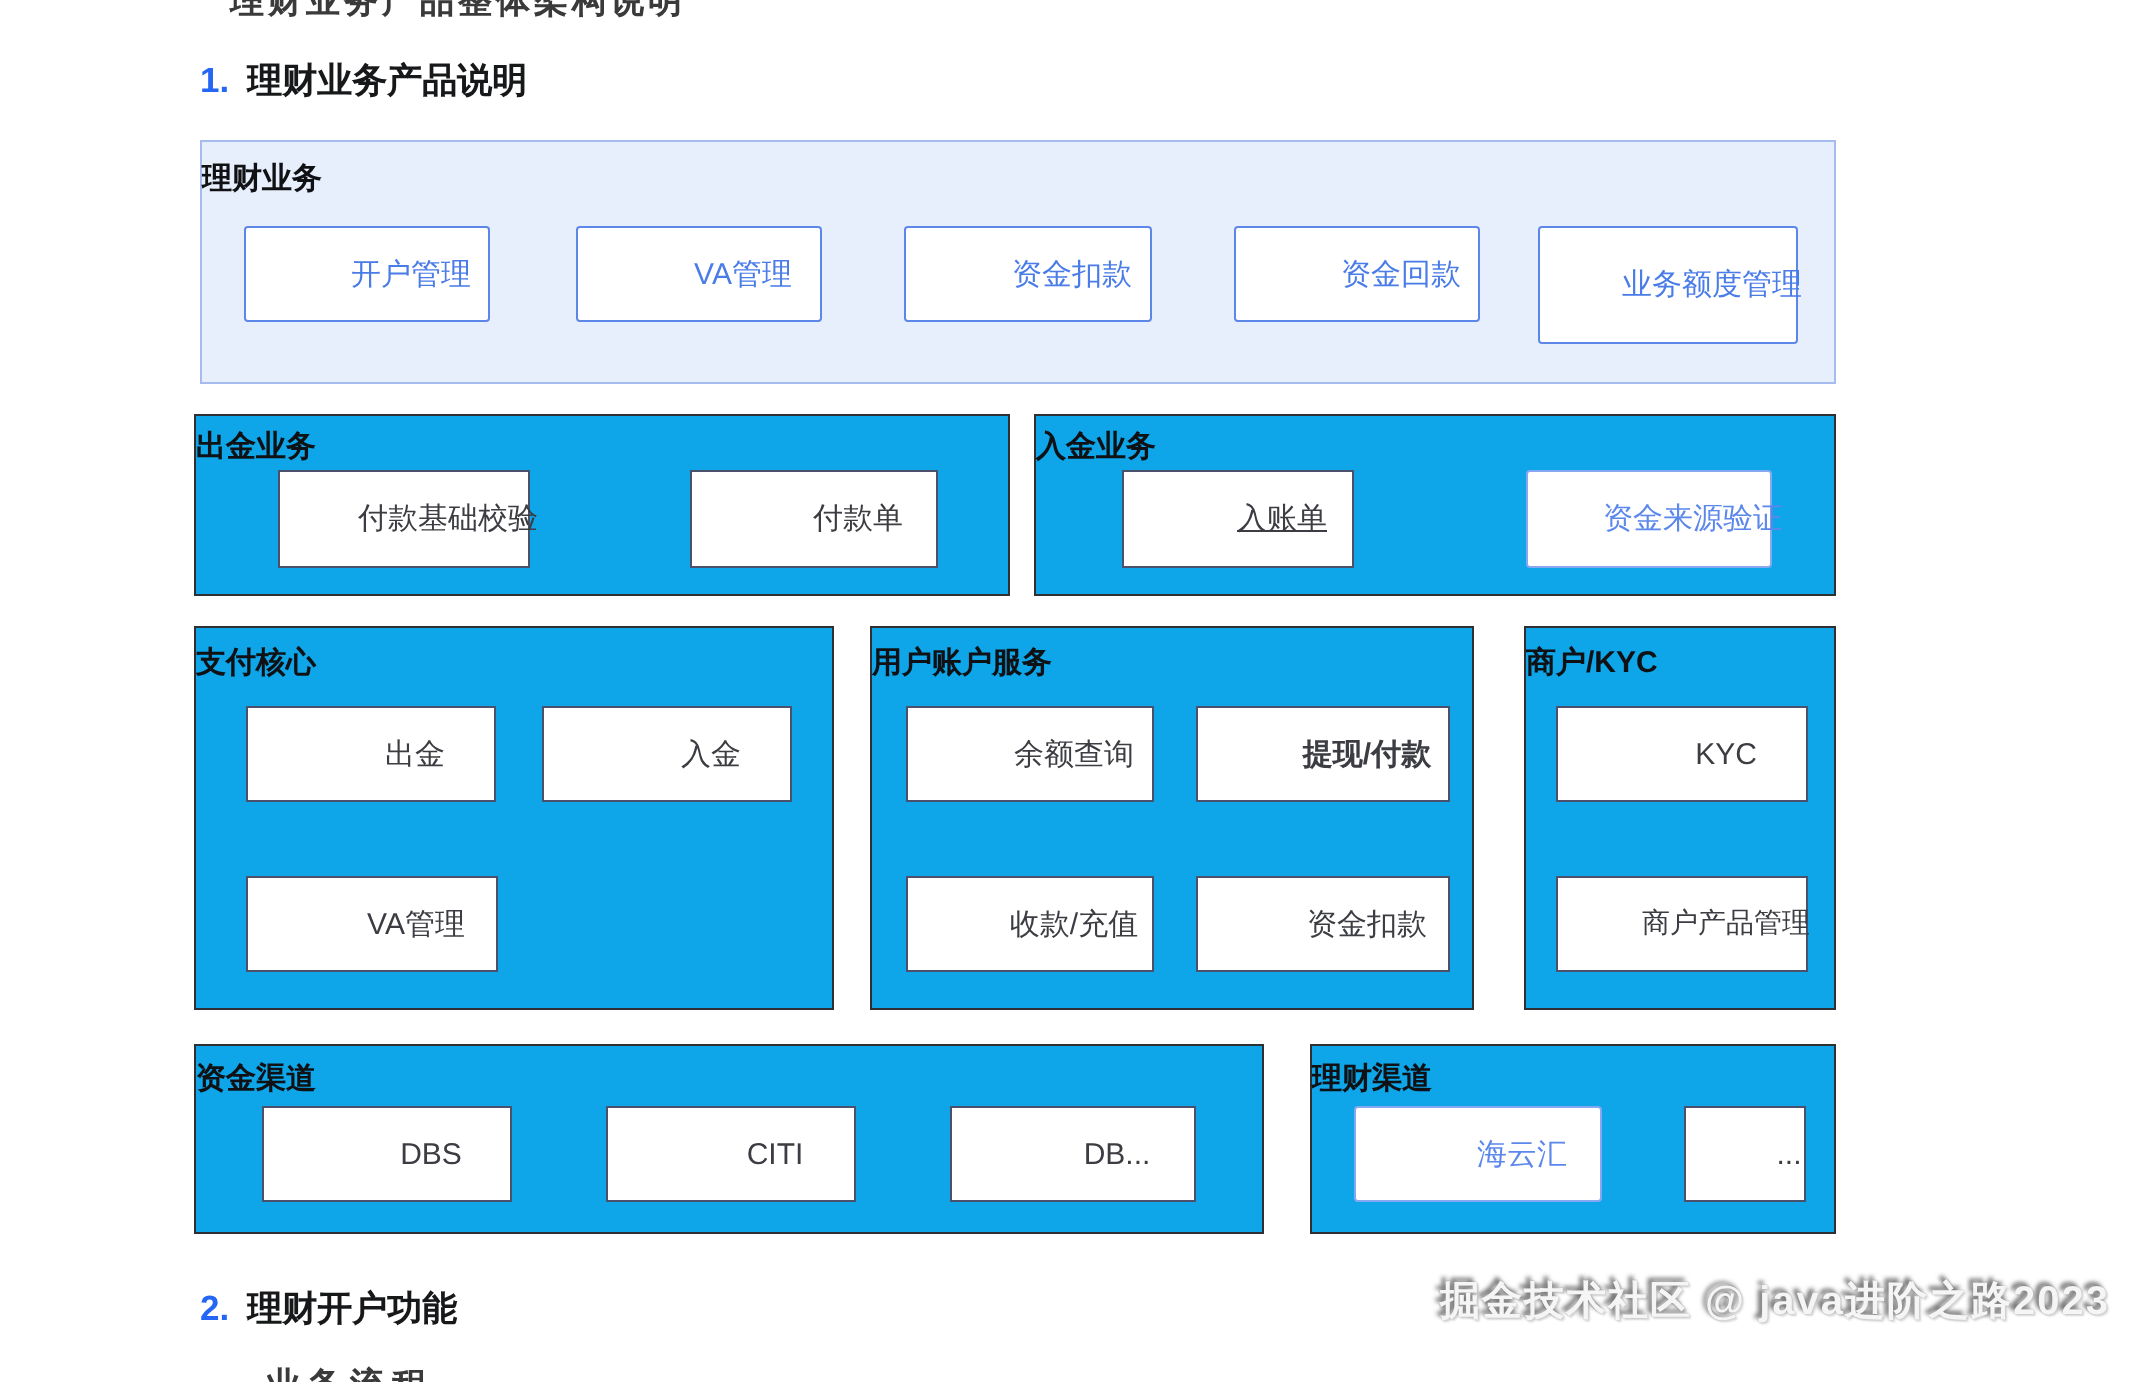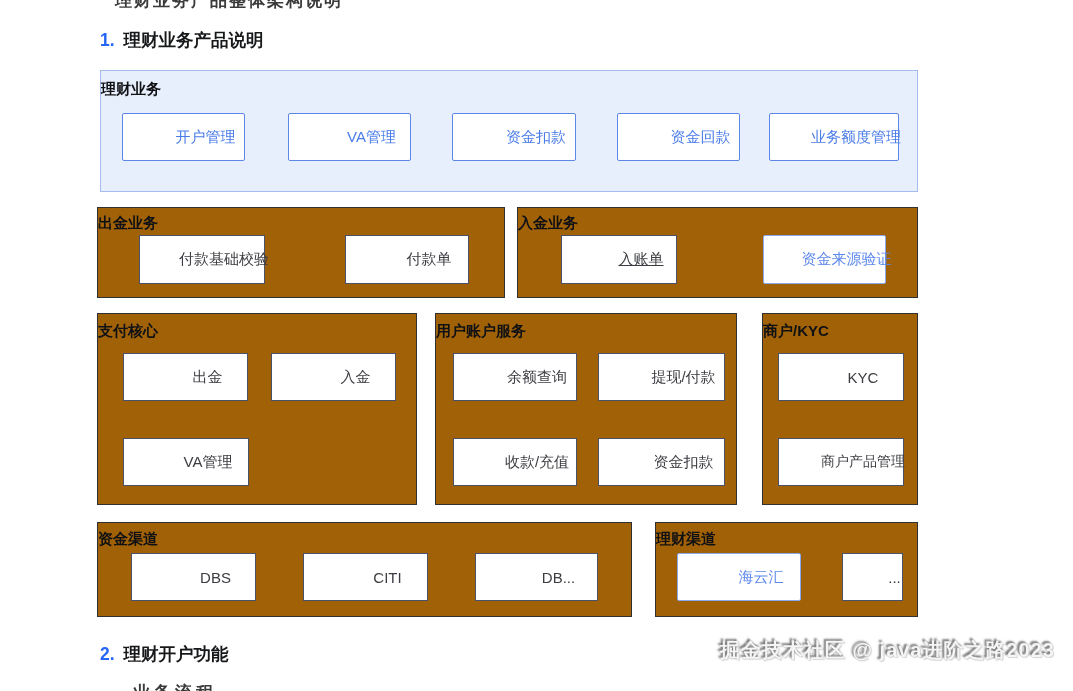--- a/index.html
+++ b/index.html
@@ -10,21 +10,21 @@
     -webkit-font-smoothing:antialiased;
   }
   .clip-text{position:absolute;font-size:17px;font-weight:700;color:#3a3a3a;white-space:nowrap;letter-spacing:2px;}
   .heading{position:absolute;display:flex;align-items:baseline;gap:9px;font-size:17.5px;font-weight:600;color:#17181a;}
   .heading .num{color:#2666f4;}
   
   .panel-blue{
     position:absolute;background:#e8effc;border:1px solid #a6bbee;box-sizing:border-box;
   }
   .panel-dark{
-    position:absolute;background:#a16207;border:1.5px solid #2f3034;box-sizing:border-box;
+    position:absolute;background:#0ea5e9;border:1.5px solid #2f3034;box-sizing:border-box;
   }
   .panel-title{
     position:absolute;left:0;right:0;text-align:left;
     font-size:15px;font-weight:700;color:#101114;white-space:nowrap;
   }
   
   .node{
     position:absolute;box-sizing:border-box;background:#ffffff;
     display:flex;align-items:center;justify-content:center;
     font-size:15px;white-space:nowrap;padding-left:44px;
@@ -50,21 +50,21 @@
     <span class="num">1.</span>
     <span>理财业务产品说明</span>
   </div>
 
   <div class="panel-blue" style="left:100px;top:70px;width:818px;height:122px;">
     <div class="panel-title" style="top:9px;">理财业务</div>
     <div class="node node-blue" style="left:21px;top:42px;width:123px;height:48px;">开户管理</div>
     <div class="node node-blue" style="left:187px;top:42px;width:123px;height:48px;">VA管理</div>
     <div class="node node-blue" style="left:351px;top:42px;width:124px;height:48px;">资金扣款</div>
     <div class="node node-blue" style="left:516px;top:42px;width:123px;height:48px;">资金回款</div>
-    <div class="node node-blue" style="left:668px;top:42px;width:130px;height:48px;">业务额度管理</div>
+    <div class="node node-blue" style="left:668px;top:42px;width:130px;height:59px;">业务额度管理</div>
   </div>
 
   <div class="panel-dark" style="left:97px;top:207px;width:408px;height:91px;">
     <div class="panel-title" style="top:6px;">出金业务</div>
     <div class="node node-dark" style="left:41px;top:27px;width:126px;height:49px;">付款基础校验</div>
     <div class="node node-dark" style="left:247px;top:27px;width:124px;height:49px;">付款单</div>
   </div>
 
   <div class="panel-dark" style="left:517px;top:207px;width:401px;height:91px;">
     <div class="panel-title" style="top:6px;">入金业务</div>
@@ -75,21 +75,21 @@
   <div class="panel-dark" style="left:97px;top:313px;width:320px;height:192px;">
     <div class="panel-title" style="top:8px;">支付核心</div>
     <div class="node node-dark" style="left:25px;top:39px;width:125px;height:48px;">出金</div>
     <div class="node node-dark" style="left:173px;top:39px;width:125px;height:48px;">入金</div>
     <div class="node node-dark" style="left:25px;top:124px;width:126px;height:48px;">VA管理</div>
   </div>
 
   <div class="panel-dark" style="left:435px;top:313px;width:302px;height:192px;">
     <div class="panel-title" style="top:8px;">用户账户服务</div>
     <div class="node node-dark" style="left:17px;top:39px;width:124px;height:48px;text-align:right;">余额查询</div>
-    <div class="node node-dark" style="left:162px;top:39px;width:127px;height:48px;">提现/付款</div>
+    <div class="node node-dark" style="left:162px;top:39px;width:127px;height:48px;font-weight:bold;">提现/付款</div>
     <div class="node node-dark" style="left:17px;top:124px;width:124px;height:48px;">收款/充值</div>
     <div class="node node-dark" style="left:162px;top:124px;width:127px;height:48px;">资金扣款</div>
   </div>
 
   <div class="panel-dark" style="left:762px;top:313px;width:156px;height:192px;">
     <div class="panel-title" style="top:8px;">商户/KYC</div>
     <div class="node node-dark" style="left:15px;top:39px;width:126px;height:48px;">KYC</div>
     <div class="node node-dark" style="left:15px;top:124px;width:126px;height:48px;font-size:14px;">商户产品管理</div>
   </div>
 

